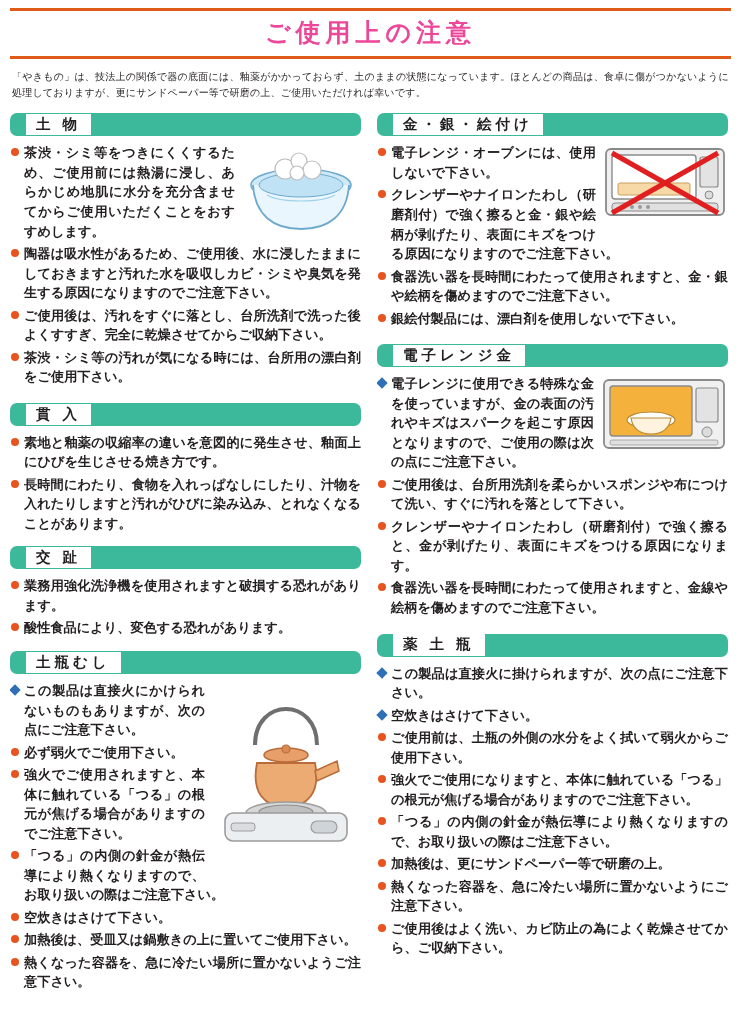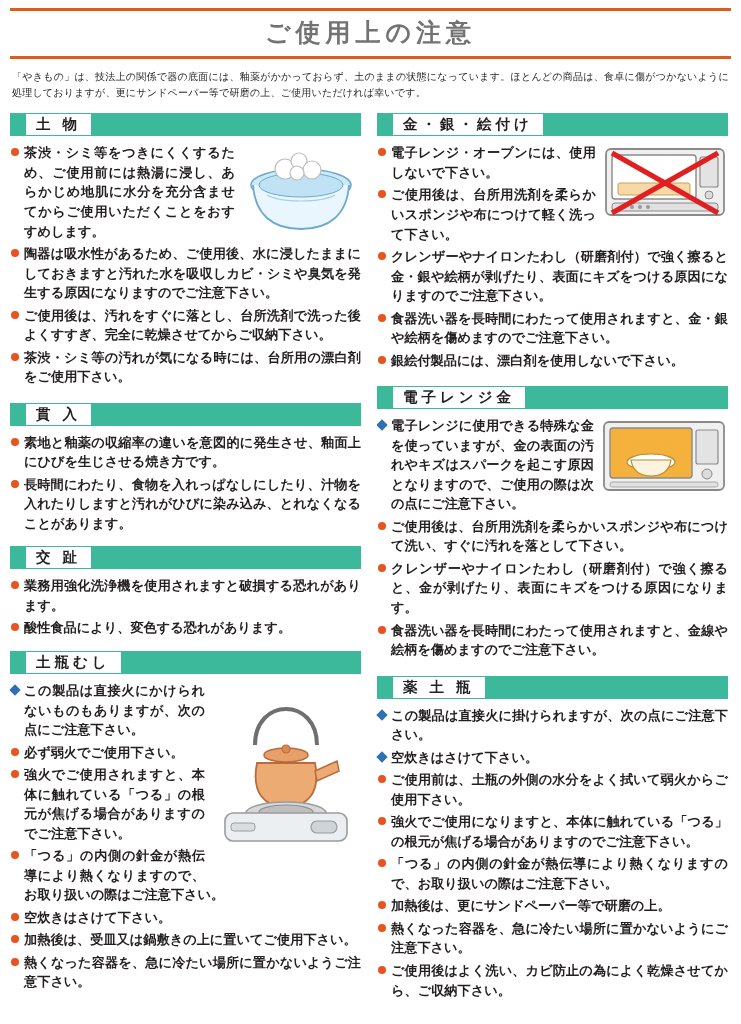--- a/index.html
+++ b/index.html
@@ -21,21 +21,21 @@
     border-top: 3px solid #e05a19;
     border-bottom: 3px solid #e05a19;
     text-align: center;
     padding: 5px 0 7px 0;
     margin: 2px 0 10px 0;
   }
   .title-bar .title-text {
     font-size: 25px;
     font-weight: bold;
     letter-spacing: 5px;
-    color: #737373;
+    color: #ec4899;
   }
   
   .intro {
     font-size: 10px;
     line-height: 1.62;
     letter-spacing: 0.2px;
     margin: 0 2px 12px 2px;
     text-align: justify;
   }
   
@@ -48,20 +48,21 @@
 
   
   .sec-head {
     background: #3bb99a;
     color: #ffffff;
     height: 23px;
     display: flex;
     align-items: center;
     margin-bottom: 7px;
     position: relative;
+    border-radius: 7px;
   }
   .sec-head .label {
     background: #ffffff;
     color: #231f20;
     font-size: 14.5px;
     font-weight: bold;
     letter-spacing: 4px;
     padding: 1px 10px 2px 10px;
     margin-left: 16px;
     line-height: 1.25;
@@ -221,21 +222,20 @@
             <circle cx="22" cy="64" r="2" fill="#9a9a9a"></circle>
               <circle cx="30" cy="64" r="2" fill="#9a9a9a"></circle>
             <circle cx="38" cy="64" r="2" fill="#9a9a9a"></circle>
               <circle cx="46" cy="64" r="2" fill="#9a9a9a"></circle>
             <path d="M10 10 L116 70" stroke="#e02020" stroke-width="5"></path>
             <path d="M116 10 L10 70" stroke="#e02020" stroke-width="5"></path>
           </svg>
         </span>
         <ul class="bl">
           <li>電子レンジ・オーブンには、使用しないで下さい。</li>
-          <li>ご使用後は、台所用洗剤を柔らかいスポンジや布につけて軽く洗って下さい。</li>
           <li>クレンザーやナイロンたわし（研磨剤付）で強く擦ると金・銀や絵柄が剥げたり、表面にキズをつける原因になりますのでご注意下さい。</li>
           <li>食器洗い器を長時間にわたって使用されますと、金・銀や絵柄を傷めますのでご注意下さい。</li>
           <li>銀絵付製品には、漂白剤を使用しないで下さい。</li>
         </ul>
         <div class="clear"></div>
       </div>
 
       <div class="sec-head">
         <span class="label">電子レンジ金</span>
       </div>

